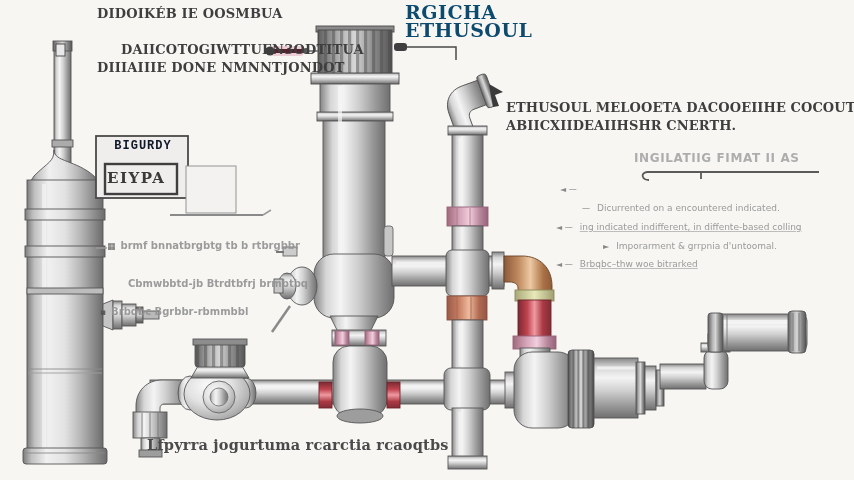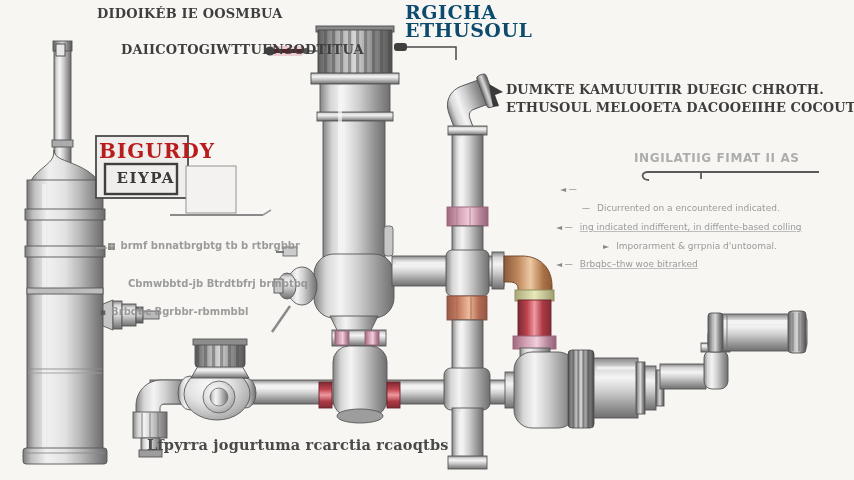--- a/index.html
+++ b/index.html
@@ -11,22 +11,22 @@
   .headline{font-weight:bold;font-size:13px;color:#3e3e3e;letter-spacing:0.1px;white-space:nowrap;}
   .subnote{font-family:"DejaVu Sans",sans-serif;font-weight:bold;font-size:12px;color:#adadad;
            letter-spacing:0.6px;white-space:nowrap;}
   .leg{font-family:"DejaVu Sans",sans-serif;font-size:9px;color:#9a9a9a;white-space:nowrap;
        display:flex;gap:7px;align-items:baseline;}
   .leg .mk{color:#888;font-size:8px;}
   .leg.u .tx{text-decoration:underline;text-decoration-color:#bdbdbd;text-align:center;}
   .tnote{font-family:"DejaVu Sans",sans-serif;font-size:10px;font-weight:bold;color:#929292;
          white-space:nowrap;display:flex;gap:5px;align-items:baseline;opacity:.9;}
   .tnote .mk{color:#555;font-size:9px;}
-  .stamp1{font-weight:bold;font-size:20px;color:#b91c1c;letter-spacing:1px;width:88px;text-align:center;}
-  .stamp2{font-weight:bold;font-size:15px;color:#3a3a3a;letter-spacing:1.5px;width:68px;text-align:right;}
+  .stamp1{font-weight:bold;font-size:12px;color:#0f172a;letter-spacing:1px;width:88px;text-align:center;font-family:Liberation Mono, monospace;}
+  .stamp2{font-weight:bold;font-size:15px;color:#3a3a3a;letter-spacing:1.5px;width:68px;text-align:left;}
   .caption{font-weight:bold;font-size:14.5px;color:#4a4a4a;letter-spacing:0.2px;white-space:nowrap;}
   svg{display:block;}
 </style>
 </head>
 <body>
 
 <div class="stage">
 
   <svg width="854" height="480" viewBox="0 0 854 480">
     <defs>
@@ -291,29 +291,30 @@
         <path d="M489,84 L503,92 L495,95 L499,106 L493,107 L491,96 Z" fill="#3a3a3a" stroke="none"></path>
         <path d="M649,180 C642,180 640,173 647,172 L819,172" stroke="#5a5a5a" stroke-width="1.8"></path>
         <line x1="701" y1="172" x2="701" y2="179" stroke="#5a5a5a" stroke-width="1.8"></line>
         <line x1="96" y1="248" x2="107" y2="248" stroke="#9a9a9a" stroke-width="1.5"></line>
       </g>
     </g>
   </svg>
 
   <div class="abs h1line" style="left:97px;top:6px;">DIDOIKÉB IE OOSMBUA</div>
   <div class="abs h1line" style="left:97px;top:42px;margin-left:24px;">DAIICOTOGIWTTUEN3ODTITUA</div>
+  <div class="abs h1line" style="left:97px;top:60px;">DIIIAIIIE DONE NMNNTJONDOT</div>
 
   <div class="abs toplabel" style="left:405px;top:1px;">RGICHA</div>
   <div class="abs toplabel" style="left:405px;top:19px;">ETHUSOUL</div>
 
   <div class="abs stamp1" style="left:99px;top:139px;">BIGURDY</div>
   <div class="abs stamp2" style="left:107px;top:169px;">EIYPA</div>
 
-  <div class="abs headline" style="left:506px;top:82px;">DUMKTE KAMUUUITIR DUEGIC CHROTH.</div>
   <div class="abs headline" style="left:506px;top:100px;">ETHUSOUL MELOOETA DACOOEIIHE COCOUT RHLA</div>
+  <div class="abs headline" style="left:506px;top:118px;">ABIICXIIDEAIIHSHR CNERTH.</div>
 
   <div class="abs subnote" style="left:634px;top:151px;">INGILATIIG FIMAT II AS</div>
 
   <div class="abs leg" style="left:560px;top:185px;">
     <span class="mk">◄ —</span>
   </div>
   <div class="abs leg" style="left:582px;top:203px;">
     <span class="mk">—</span>
     <span class="tx">Dicurrented on a encountered indicated.</span>
   </div>

